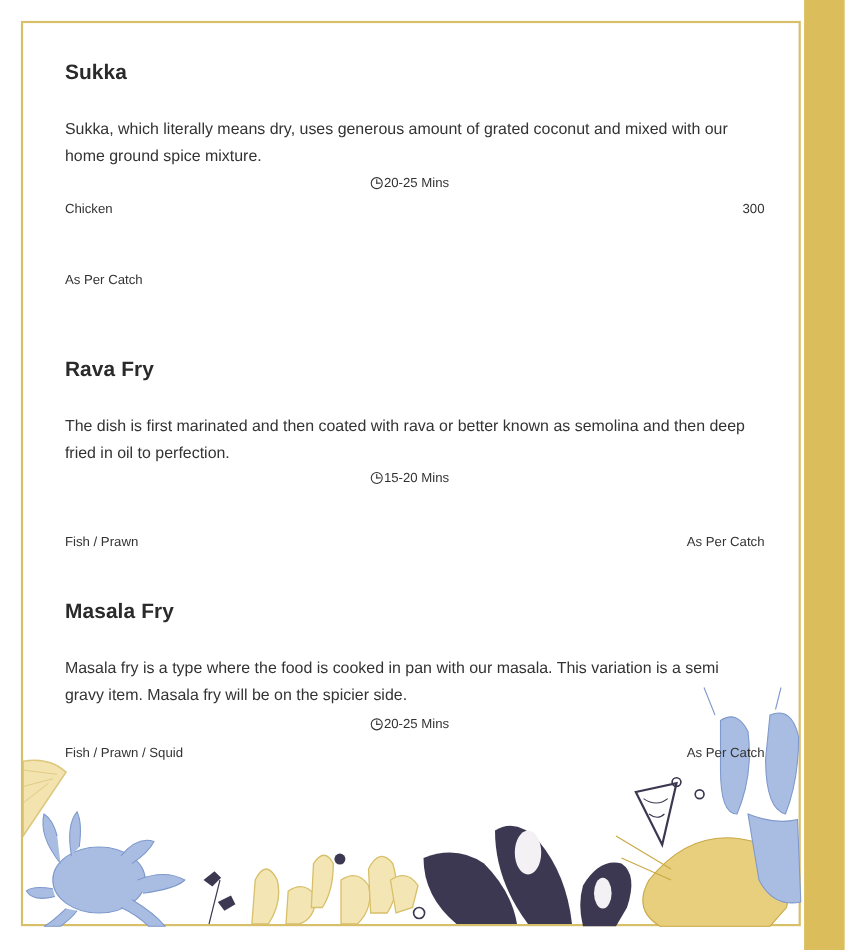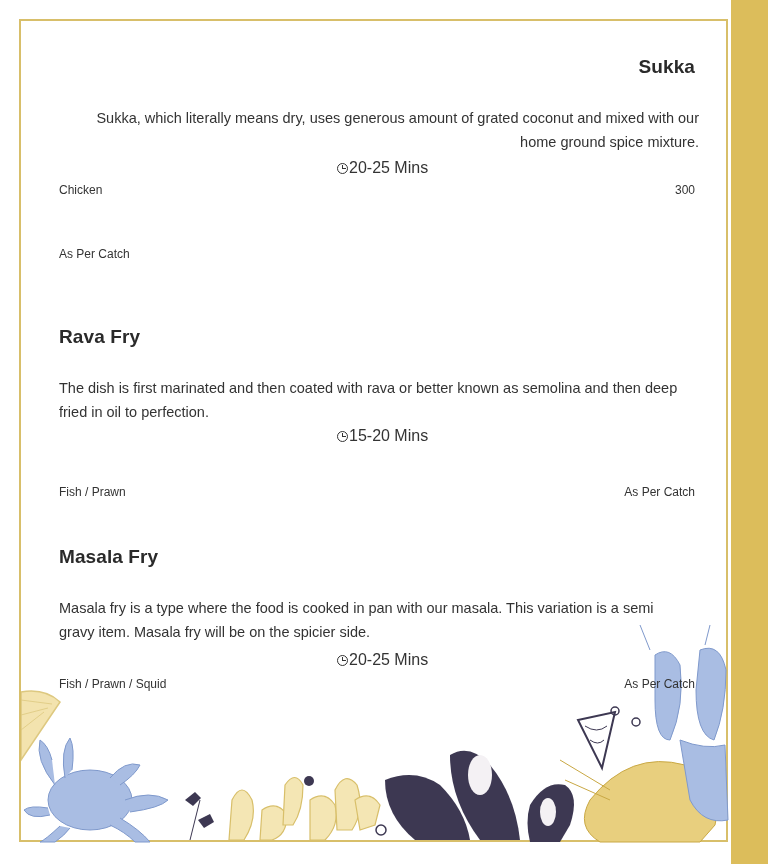--- a/index.html
+++ b/index.html
@@ -14,21 +14,21 @@
       background: #dcbd5b;
     }
     .frame {
       position: absolute; left: 19px; top: 19px; width: 709px; height: 823px;
       border: 2px solid #d8bf6a; box-sizing: border-box; background: #fff;
     }
     .section { position: absolute; left: 59px; width: 636px; }
     .sec-title { font-size: 19px; font-weight: bold; color: #2a2a2a; margin: 0; letter-spacing: 0.1px; }
     .sec-desc { font-size: 14.5px; line-height: 24px; color: #333; margin: 0; }
     .time {
-      position: absolute; left: 278px; font-size: 16px; color: #333;
+      position: absolute; left: 278px; font-size: 12px; color: #333;
       display: flex; align-items: center; gap: 1px;
     }
     .clock {
       width: 11px; height: 11px; border: 1.3px solid #333; border-radius: 50%;
       box-sizing: border-box; position: relative; display: inline-block;
     }
     .clock::before { content:""; position:absolute; left:4px; top:1px; width:1.2px; height:4px; background:#333; }
     .clock::after { content:""; position:absolute; left:4px; top:4.3px; width:3.5px; height:1.2px; background:#333; }
     .row {
       position: absolute; left: 0; width: 636px; display: flex; justify-content: space-between;
@@ -99,21 +99,21 @@
   </g>
 
   <g fill="#a9bde3" stroke="#7f99cc" stroke-width="1">
     <path d="M655 655 q15 -10 25 10 q5 40 -10 75 q-15 0 -15 -40 z"></path>
     <path d="M700 650 q20 -8 26 20 q0 40 -12 70 q-18 -5 -18 -50 z"></path>
     <path d="M680 740 q25 10 45 5 l3 75 q-25 5 -38 -20 z"></path>
     <path d="M650 650 l-10 -25 M705 645 l5 -20" stroke="#7f99cc" fill="none"></path>
   </g>
 </svg>
 
-<div class="section" style="top:56px;text-align:right;">
+<div class="section" style="top:56px;">
   <h2 class="sec-title">Sukka</h2>
   <p class="sec-desc" style="position:absolute; top:50px; width:640px;">Sukka, which literally means dry, uses generous amount of grated coconut and mixed with our home ground spice mixture.</p>
   <div class="time" style="top:103px;">
     <span class="clock"></span>
     <span>20-25 Mins</span>
   </div>
   <div class="row" style="top:127px;">
     <span>Chicken</span>
     <span>300</span>
   </div>

